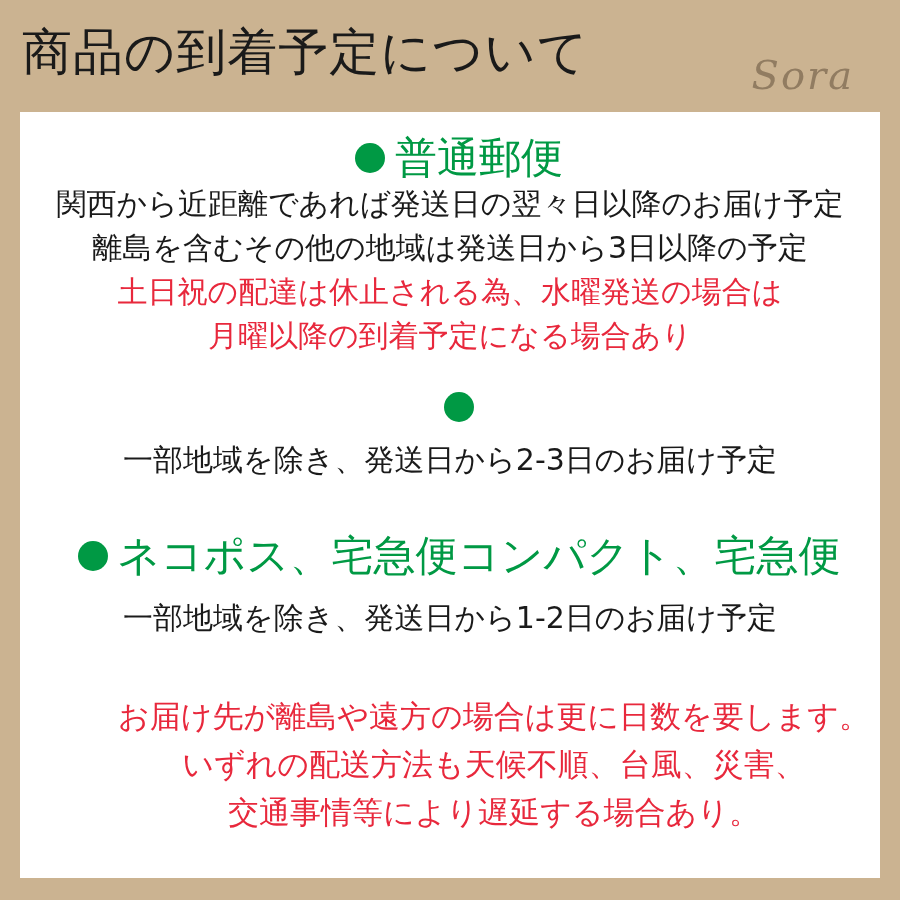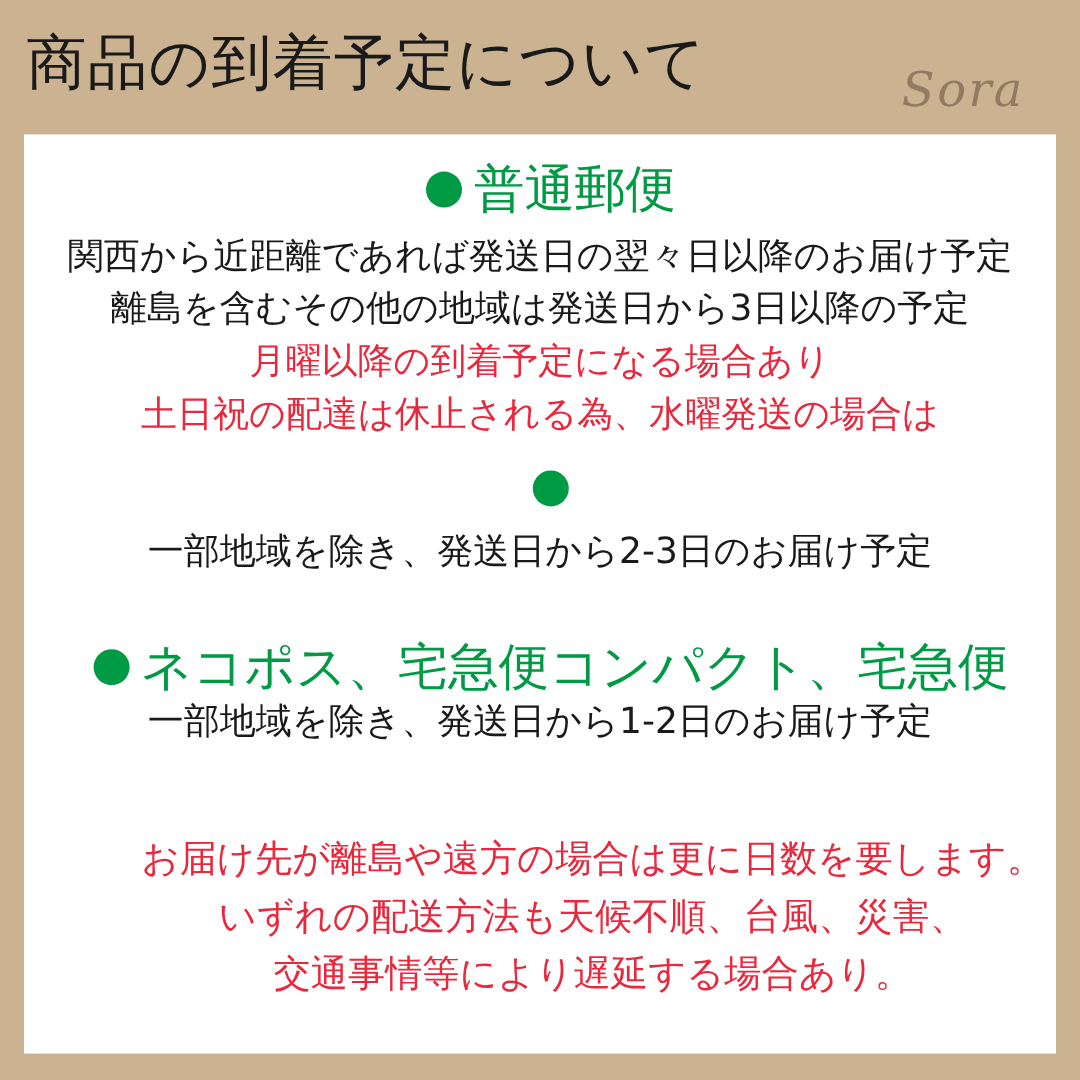--- a/index.html
+++ b/index.html
@@ -148,39 +148,39 @@
   <div class="title">商品の到着予定について</div>
   <div class="brand">Sora</div>
 
   <div class="card">
 
     <div class="section" style="top: 22px;">
       <div class="head">
         <span class="bullet"></span>
         <span class="head-text">普通郵便</span>
       </div>
-      <div class="body-line" style="margin-top: 10px;">関西から近距離であれば発送日の翌々日以降のお届け予定</div>
+      <div class="body-line" style="margin-top: 0;">関西から近距離であれば発送日の翌々日以降のお届け予定</div>
       <div class="body-line">離島を含むその他の地域は発送日から3日以降の予定</div>
+      <div class="red-line">土日祝の配達は休止される為、水曜発送の場合は</div>
       <div class="red-line">月曜以降の到着予定になる場合あり</div>
-      <div class="red-line">土日祝の配達は休止される為、水曜発送の場合は</div>
     </div>
 
     <div class="section" style="top: 280px;">
       <div class="head">
         <span class="bullet"></span>
       </div>
       <div class="body-line" style="margin-top: 16px;">一部地域を除き、発送日から2-3日のお届け予定</div>
     </div>
 
     <div class="section" style="top: 420px;">
       <div class="head">
         <span class="bullet"></span>
         <span class="head-text">ネコポス、宅急便コンパクト、宅急便</span>
       </div>
-      <div class="body-line" style="">一部地域を除き、発送日から1-2日のお届け予定</div>
+      <div class="body-line" style="margin-top: 16px;">一部地域を除き、発送日から1-2日のお届け予定</div>
     </div>
 
     <div class="note" style="top: 580px;">
       <div class="note-line">お届け先が離島や遠方の場合は更に日数を要します。</div>
       <div class="note-line">いずれの配送方法も天候不順、台風、災害、</div>
       <div class="note-line">交通事情等により遅延する場合あり。</div>
     </div>
 
   </div>
 </div>

